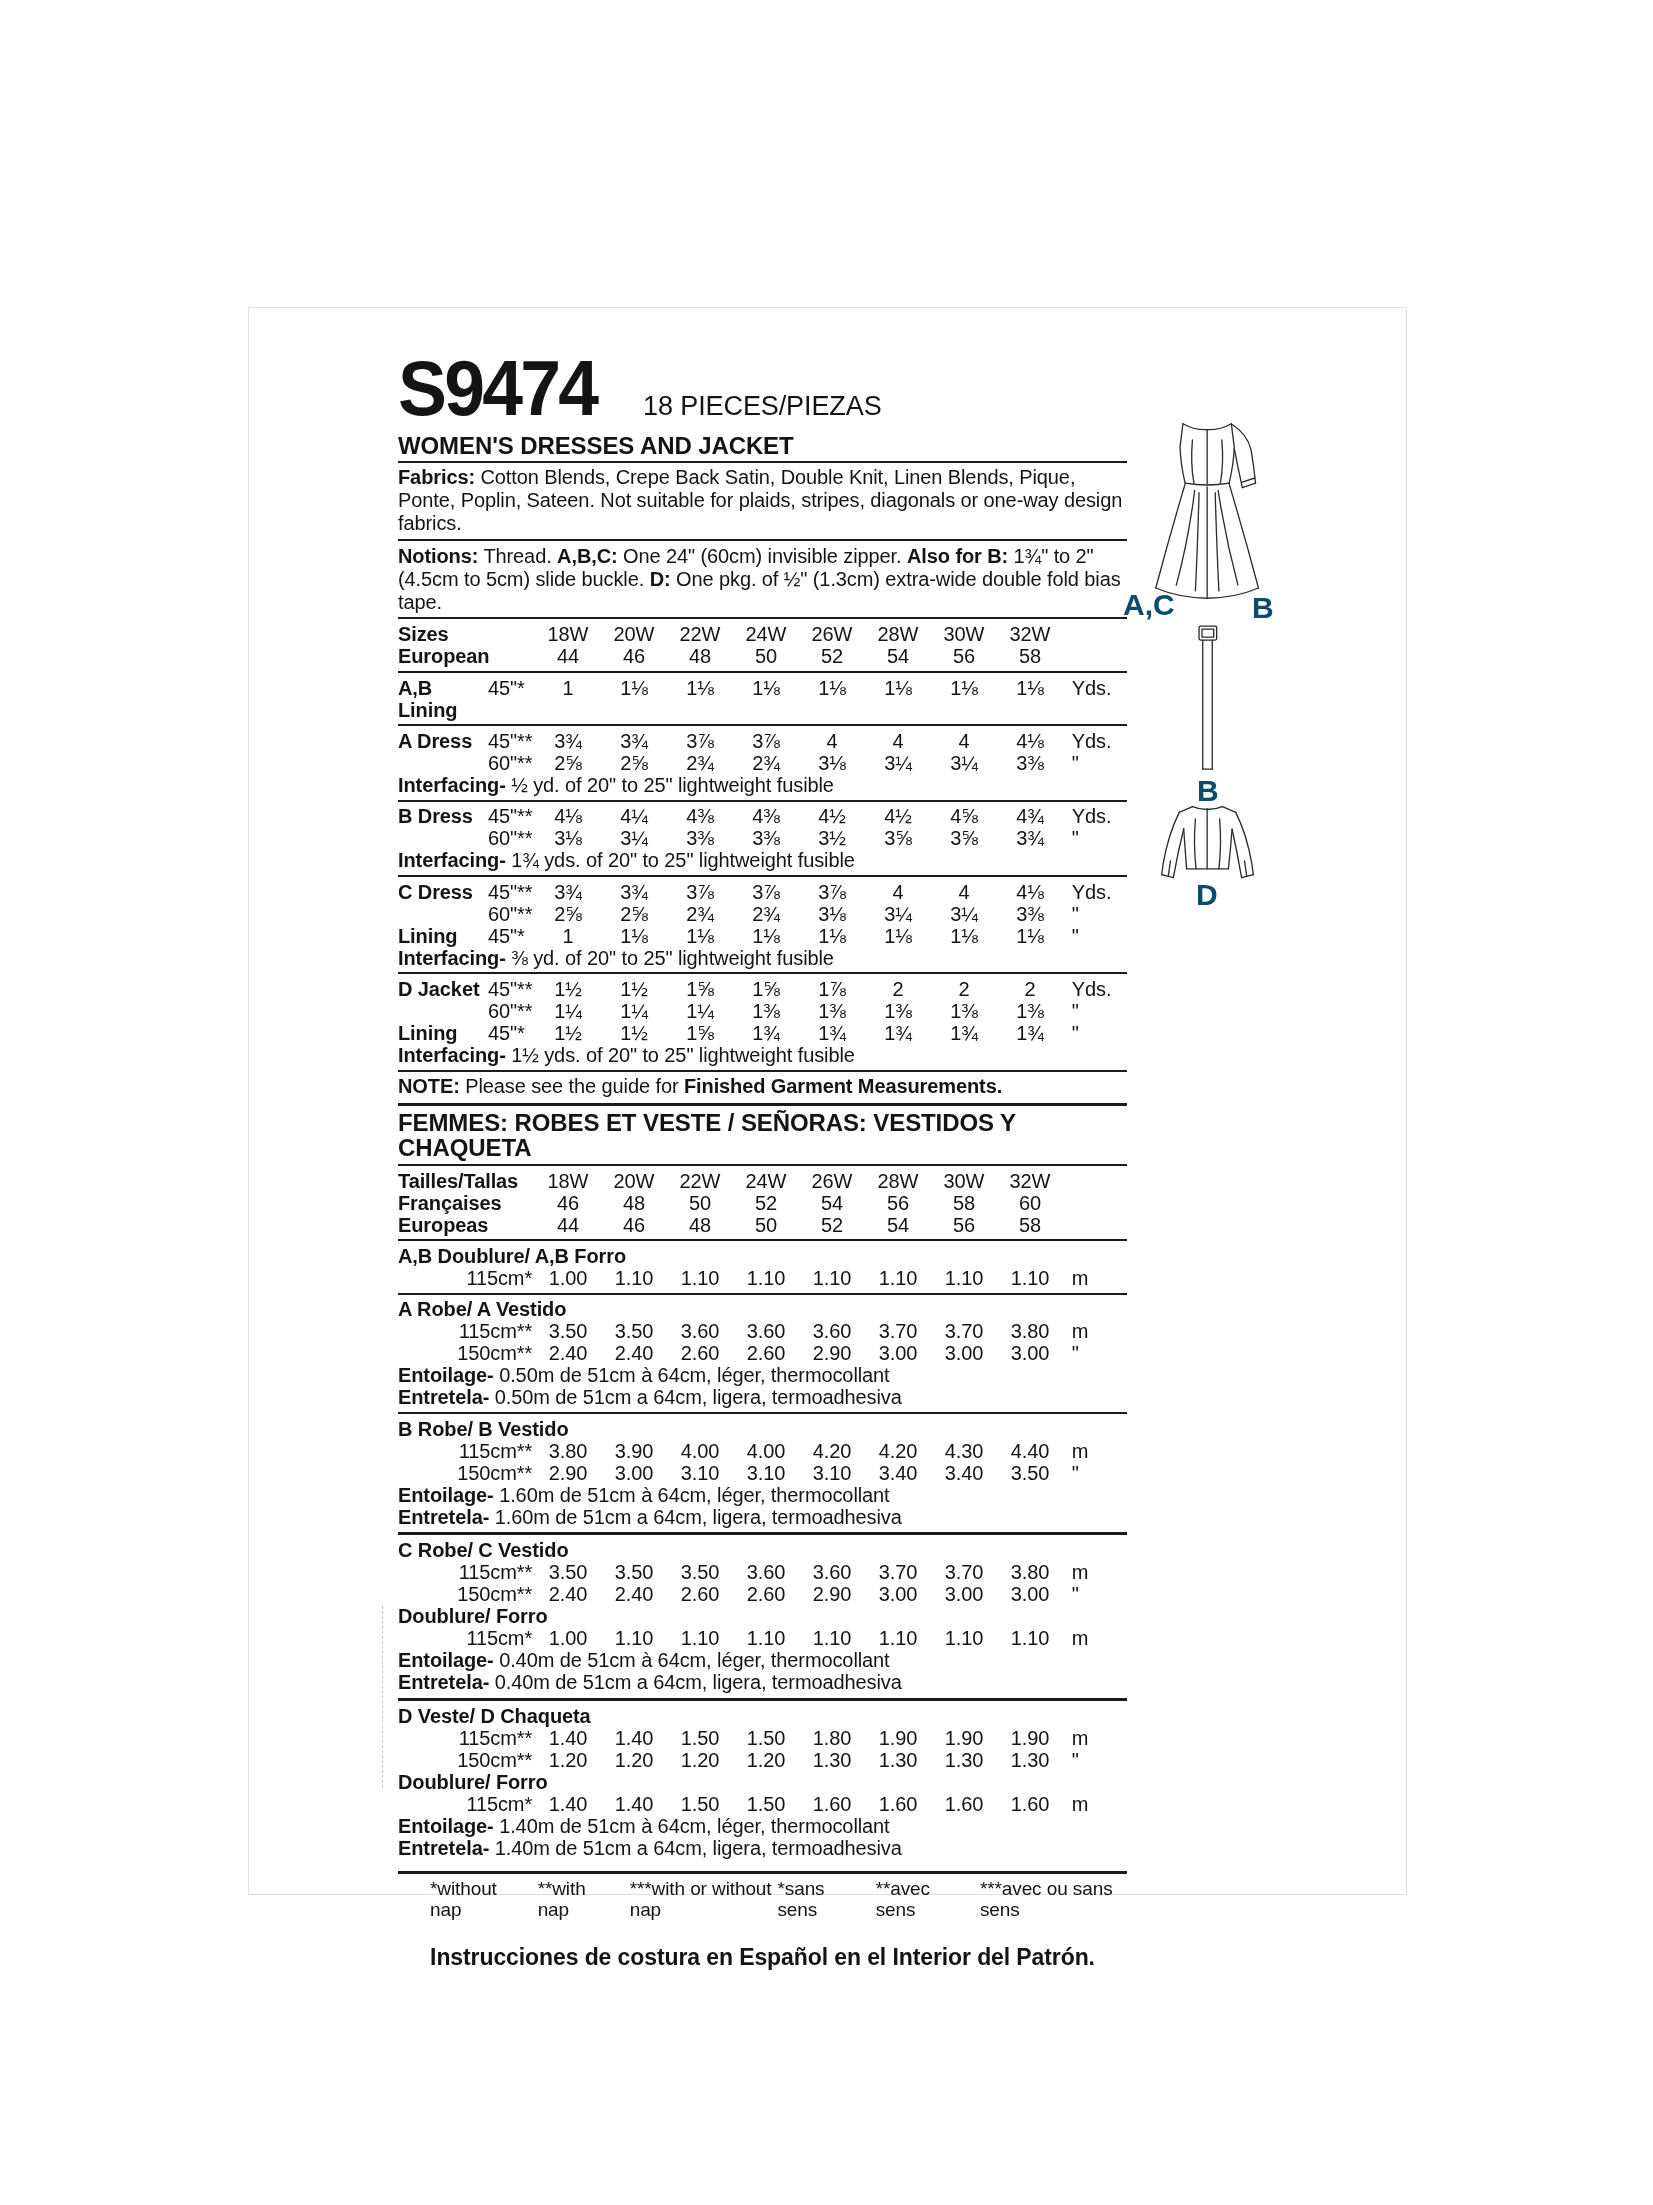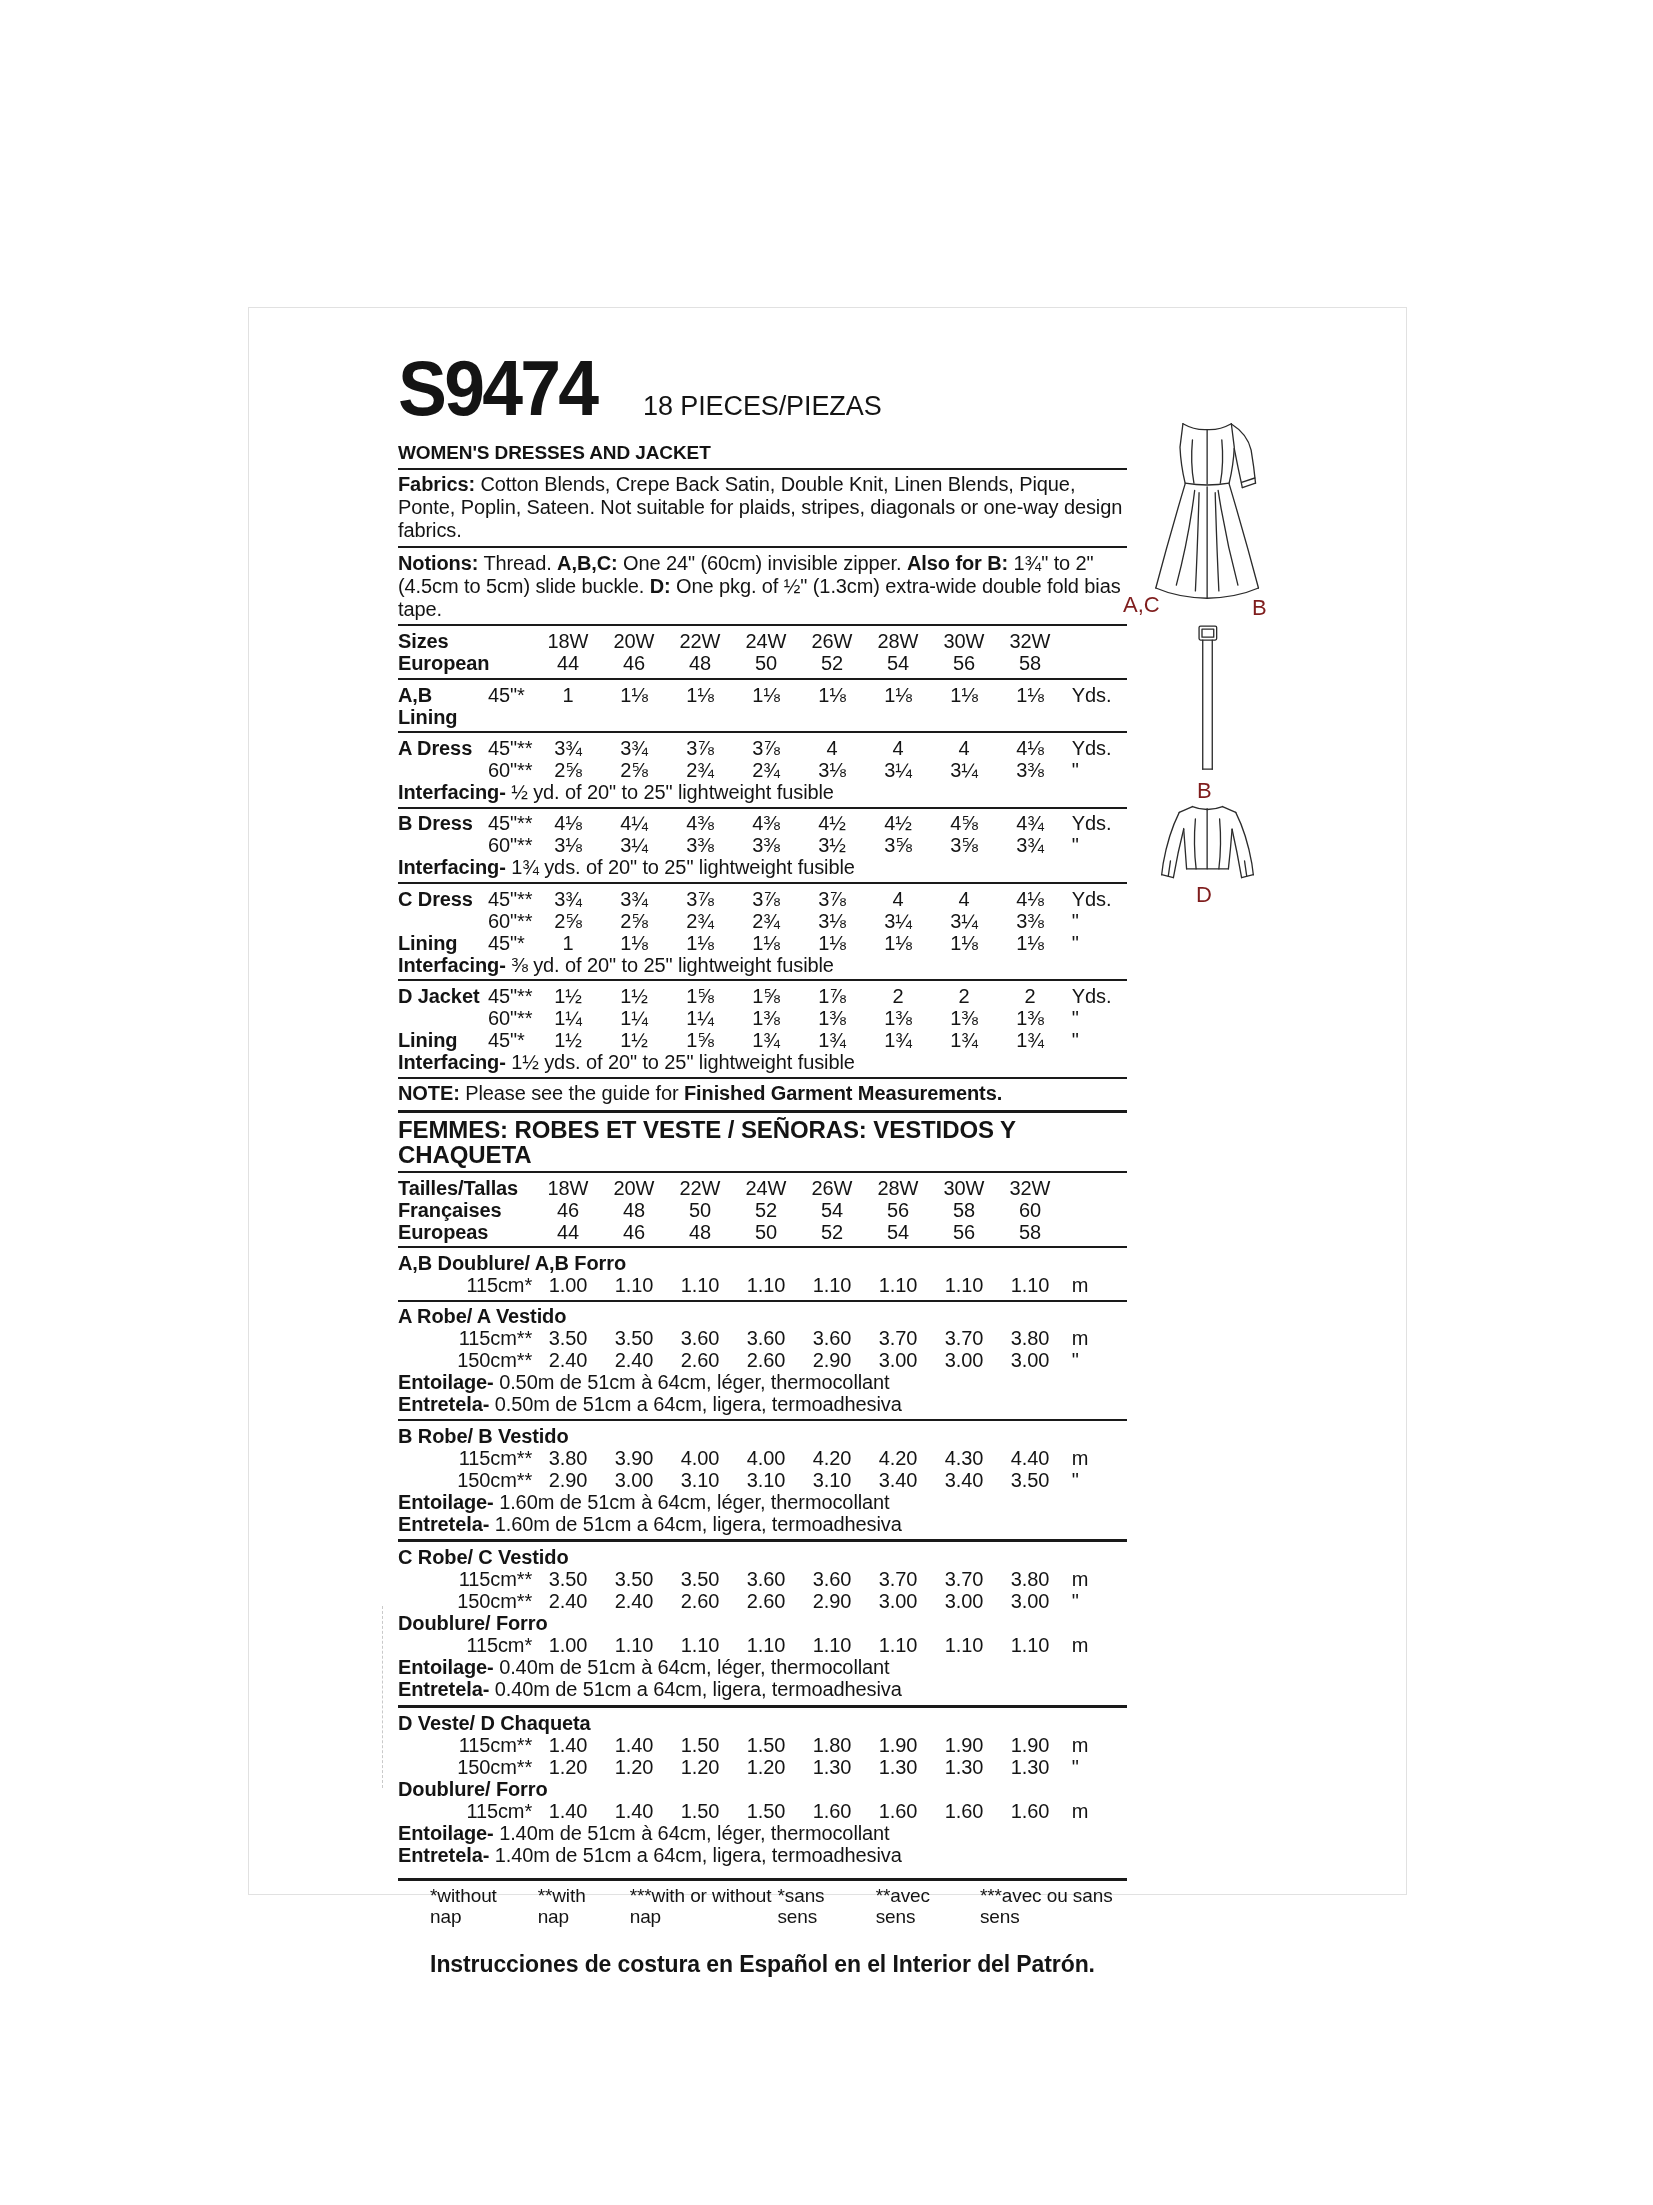--- a/index.html
+++ b/index.html
@@ -7,21 +7,21 @@
         font-family:"Liberation Sans",sans-serif;color:#141414;}
   .env-border{position:absolute;left:248px;top:307px;width:1157px;height:1586px;
               border:1.5px solid #e1e1e1;}
   .dash-mark{position:absolute;left:382px;top:1606px;height:182px;width:0;
              border-left:1.5px dashed #c9c9c9;}
   .content{position:absolute;left:398px;top:358px;width:729px;letter-spacing:-0.1px;}
   .title-row{display:flex;align-items:baseline;gap:34px;height:60px;}
   .sku{font-size:78px;font-weight:bold;letter-spacing:-2.9px;line-height:60px;
        transform:scaleX(0.94);transform-origin:left bottom;white-space:nowrap;}
   .pieces{font-size:27px;white-space:nowrap;}
-  .category{margin-top:23px;font-weight:bold;font-size:19px;line-height:23px;}
+  .category{margin-top:16px;font-weight:bold;font-size:24px;line-height:23px;}
   .rule{border-top:2.2px solid #1a1a1a;margin:3.7px 0;}
   .rule.thick{border-top-width:3.7px;margin:4.4px 0;}
   p.seg{font-size:20px;line-height:23px;margin:1.5px 0;}
   p.seg b, .tnote b, .sec-title{font-weight:bold;}
   .trow{display:grid;grid-template-columns:90px 47px repeat(8,66px) 62px;
         font-size:20px;line-height:22px;}
   .trow .cl{grid-column:1/2;font-weight:bold;}
   .trow .cl.span2{grid-column:1/3;}
   .trow .cw{white-space:nowrap;}
   .trow .cv{text-align:center;}
@@ -32,22 +32,22 @@
   .note-line{margin-top:2.9px;margin-bottom:22px;}
   .femmes{font-weight:bold;font-size:24px;line-height:25px;}
   .footnotes{margin-top:11.8px;}
   .fn-row{display:flex;font-size:19px;line-height:21px;margin-left:32px;}
   .fn-g{display:flex;gap:22px;}
   .fn-g.right{margin-left:auto;}
   .bottom-line{text-align:center;font-weight:bold;font-size:23px;margin-top:24px;
                letter-spacing:-0.1px;}
   .sketch{position:absolute;left:1125px;top:404px;width:154px;height:522px;}
   .sketch svg{display:block;}
-  .sketch-label{position:absolute;font-weight:normal;font-size:22px;line-height:26.5px;
-                letter-spacing:0;color:#7f1d1d;}
+  .sketch-label{position:absolute;font-weight:bold;font-size:30px;line-height:26.5px;
+                letter-spacing:0;color:#0c4a6e;}
   #lbl-ac{left:1123px;top:592px;}
   #lbl-b-dress{left:1252px;top:595px;}
   #lbl-b-belt{left:1197px;top:778px;}
   #lbl-d{left:1196px;top:882px;}
 </style>
 </head>
 <body>
 
 <div class="page">
 

